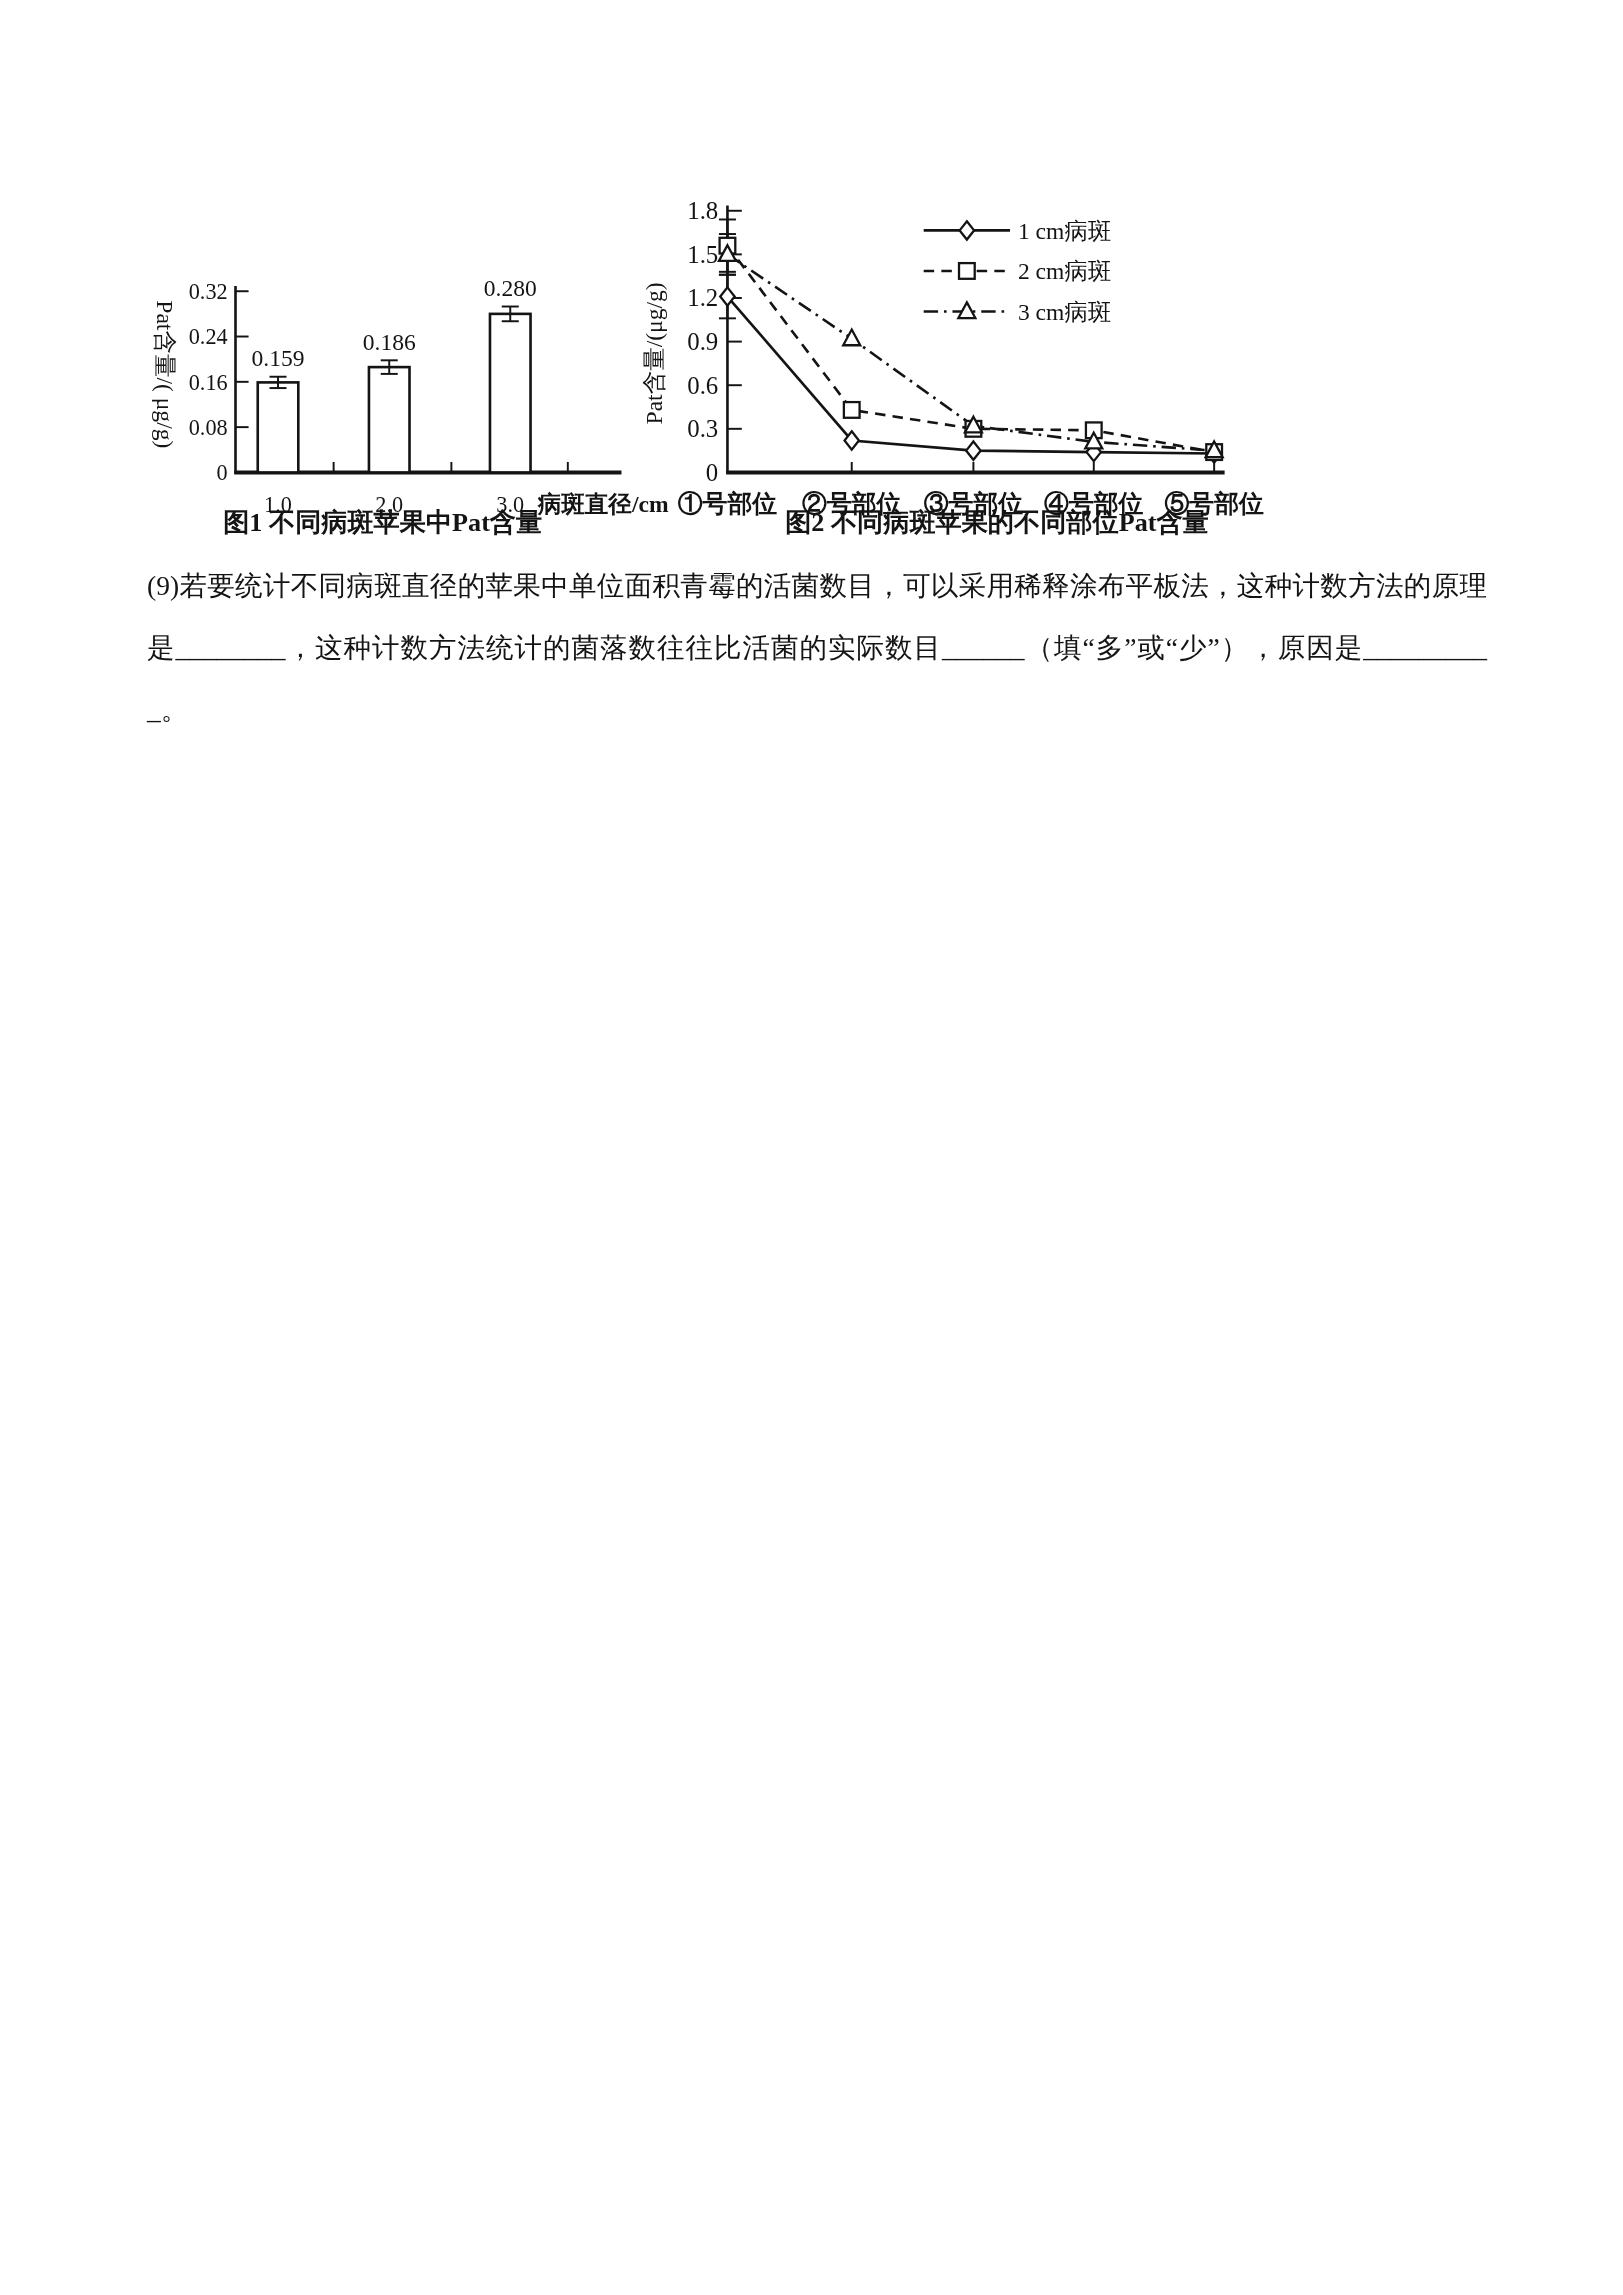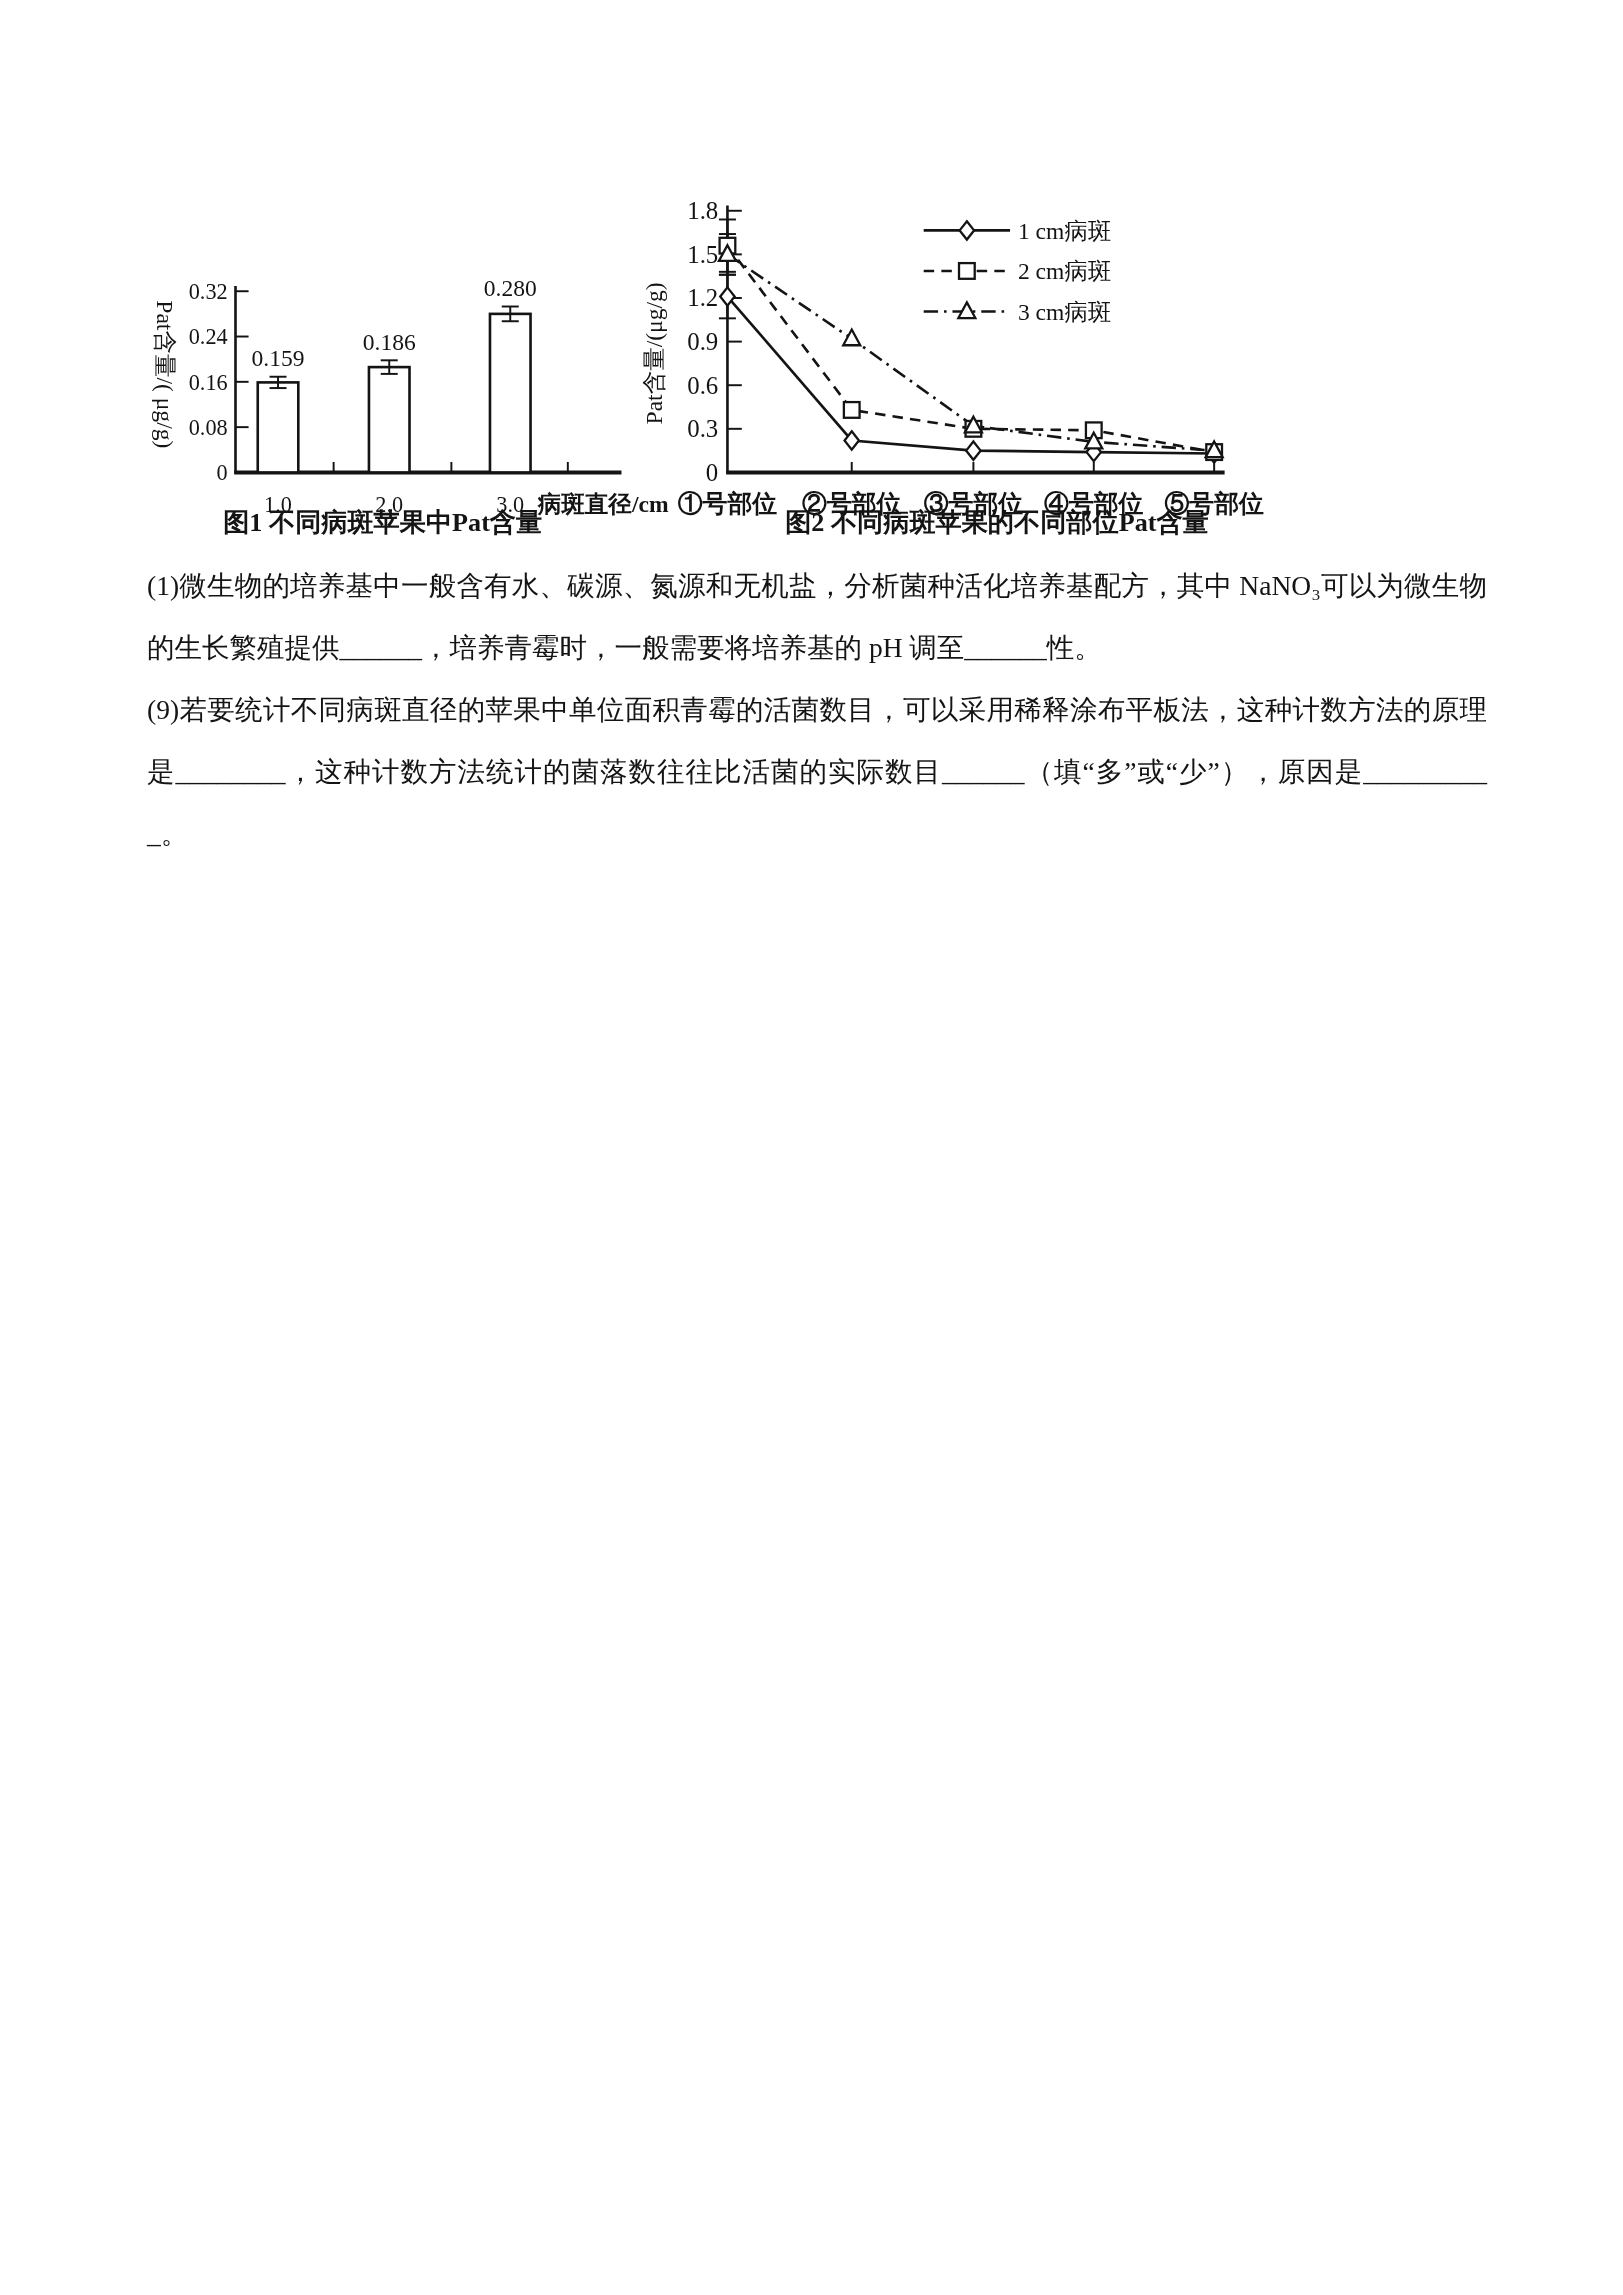--- a/index.html
+++ b/index.html
@@ -137,17 +137,16 @@
             <line x1="1412" y1="476" x2="1544" y2="476" stroke="#141414" stroke-width="4" stroke-dasharray="22 9 4 9"></line>
             <polygon points="1478,462 1491,486 1465,486" fill="#ffffff" stroke="#141414" stroke-width="3.5"></polygon>
             <text x="1556" y="489" font-size="36" text-anchor="start" font-family="&quot;Liberation Serif&quot;, serif" font-weight="normal" fill="#141414">3 cm病斑</text>
           </g>
         </g>
         <text x="1524" y="812" font-size="40" text-anchor="middle" font-family="&quot;Liberation Serif&quot;, serif" font-weight="bold" fill="#141414">图2 不同病斑苹果的不同部位Pat含量</text>
       </g>
     </svg>
 
   <div class="text-block">
-    <p>(1)微生物的培养基中一般含有水、碳源、氮源和无机盐，分析菌种活化培养基配方，其中 NaNO₃可以为微生物的生长繁殖提供______，培养青霉时，一般需要将培养基的 pH 调至______性。</p>
     <p>(9)若要统计不同病斑直径的苹果中单位面积青霉的活菌数目，可以采用稀释涂布平板法，这种计数方法的原理是________，这种计数方法统计的菌落数往往比活菌的实际数目______（填“多”或“少”），原因是__________。</p>
   </div>
 </div>
 
 
 </body></html>

